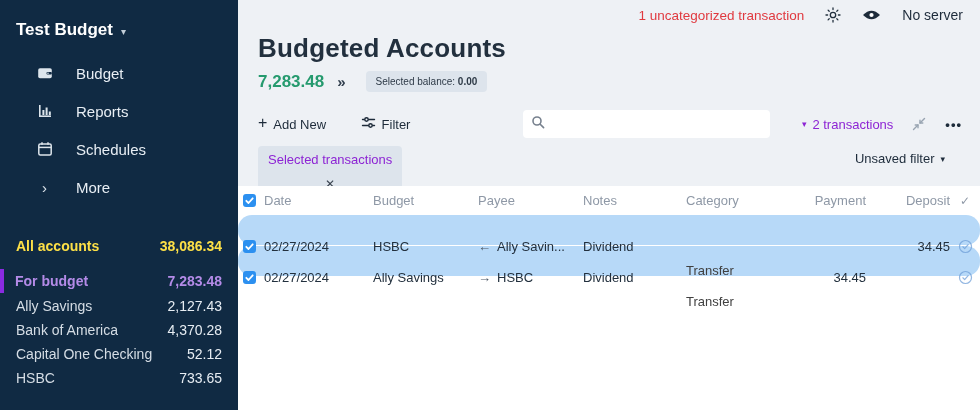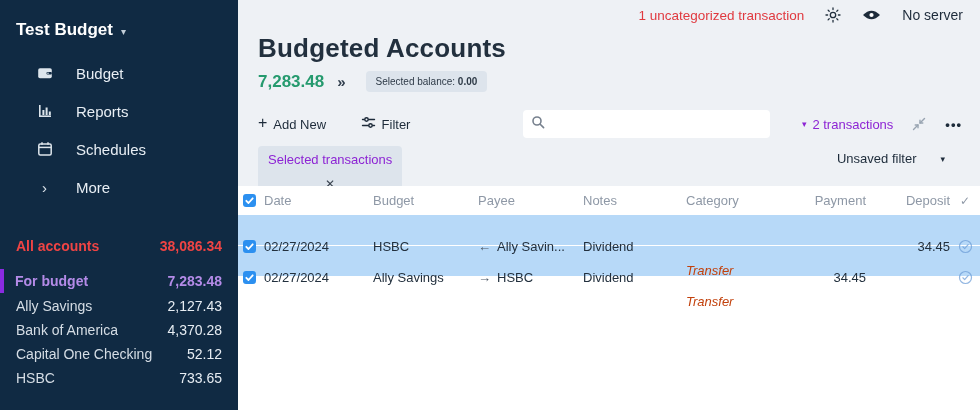--- a/index.html
+++ b/index.html
@@ -20,21 +20,21 @@
     font-size:15px; cursor:pointer; }
   .nav-item .ico { width:17px; height:17px; display:flex; align-items:center; justify-content:center; color:#dde5ec; }
   .nav-item .ico svg { display:block; }
   .chev-glyph { font-size:15px; color:#dde5ec; line-height:1; }
   .accounts { margin-top:26px; }
   .acct-row { display:flex; justify-content:space-between; align-items:center;
     padding:0 16px; height:24px; font-size:14px; cursor:pointer; position:relative; }
   .acct-row .nm { color:#d5dde5; }
   .acct-row .val { color:#e7edf3; }
   .acct-summary { height:28px; margin-bottom:8px; }
-  .acct-summary .nm, .acct-summary .val { font-weight:700; color:#ef4444; font-size:14px; }
+  .acct-summary .nm, .acct-summary .val { font-weight:700; color:#fde047; font-size:14px; }
   .acct-selected { height:26px; margin-bottom:0;padding-left:15px; }
   .acct-selected .nm, .acct-selected .val { color:var(--sidebar_purple,#b48be8); font-weight:700; }
   .acct-selected::before { content:""; position:absolute; left:0; top:1px; bottom:1px; width:4px;
     background:var(--purple_bar,#8a2be2); }
 
   
   .main { position:absolute; left:238px; top:0; width:742px; height:410px; }
 
   .topbar { position:absolute; top:7px; right:17px; display:flex; align-items:center; gap:21px; }
   .uncat { color:var(--red,#e0393f); font-size:13.5px; }
@@ -65,37 +65,37 @@
   .trans-count { display:flex; align-items:center; gap:6px; color:var(--purple,#8d24d4);
     font-size:13px; cursor:pointer; }
   .trans-count .caret { font-size:9px; }
   .ellipsis { color:#1d2b3a; font-size:13px; font-weight:700; letter-spacing:1px; cursor:pointer; }
 
   .chip-row { position:absolute; left:20px; right:0; top:146px; height:28px; }
   .sel-trans-chip { display:inline-flex; align-items:center; gap:10px;
     background:var(--chip_bg,#dde4ec); border-radius:4px; padding:6px 10px;
     font-size:13px; color:var(--purple,#8d24d4);flex-direction:column; }
   .chip-close { color:#39434f; font-size:12px; cursor:pointer; }
-  .unsaved { position:absolute; right:35px; top:5px; display:flex; align-items:center; gap:24px;
+  .unsaved { position:absolute; right:35px; top:5px; display:flex; align-items:center; gap:6px;
     font-size:13px; color:#1d2b3a; cursor:pointer; }
   .unsaved .caret { font-size:9px; }
 
   
   .table { position:absolute; left:0; right:0; top:186px; bottom:0; background:#ffffff; }
   .grid-row { display:grid; grid-template-columns:26px 109px 105px 105px 103px 104px 76px 84px 30px;
-    align-items:center; }
+    align-items:center;border-radius:14px; }
   .thead { height:29px; color:var(--header_gray,#8e98a6); font-size:13px; }
   .trow { height:30px; background:var(--row_blue,#b7d9f8); margin-bottom:1px;
     font-size:13px; color:#22303e; cursor:pointer; }
   .cell-r { text-align:right; }
   .cb-cell { padding-left:5px; }
   .checkbox { width:13px; height:13px; background:var(--checkbox_blue,#2c90f0);
     border-radius:3px; display:flex; align-items:center; justify-content:center; cursor:pointer; }
   .hdr-check { justify-self:center; color:#8e98a6; font-size:12px; }
-  .transfer { font-style:italic; color:#c2410c;margin-top:48px; }
+  .transfer { color:#404040;margin-top:48px; }
   .payee-arrow { color:#4c5866; margin-right:6px; }
   .status-cell { justify-self:center; display:flex; }
 </style>
 </head>
 <body>
 
 <div class="sidebar">
   <div class="budget-title">
     <span>Test Budget</span>
     <span class="caret">▾</span>

